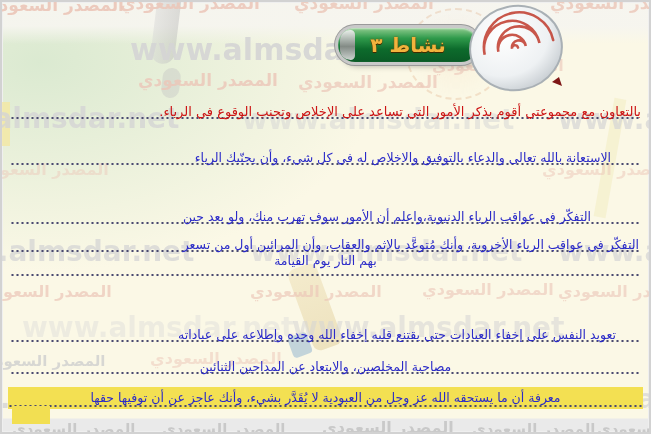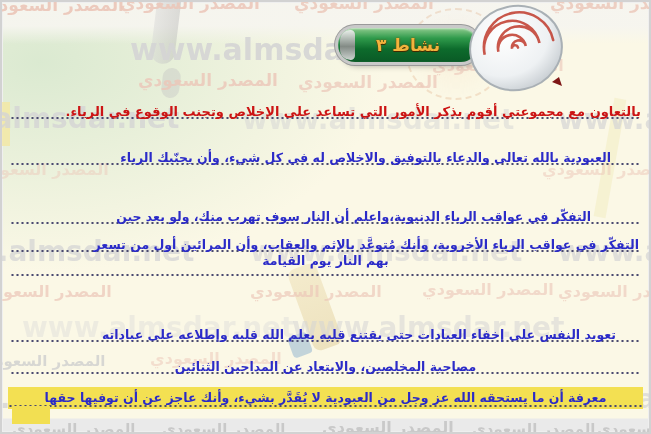--- a/index.html
+++ b/index.html
@@ -34,29 +34,29 @@
   
   .badge{
     position:absolute;left:336px;top:26px;width:140px;height:34px;z-index:3;
     border-radius:17px;
     background:linear-gradient(180deg,#8ecb8d 0%, #2f9a4b 30%, #0d6b2c 62%, #0a5a26 100%);
     box-shadow:0 0 0 3px #c9c9c9, 0 0 0 4px #9a9a9a, inset 0 1px 2px rgba(255,255,255,.55), 3px 4px 6px rgba(0,0,0,.30);
     display:flex;align-items:center;justify-content:center;
   }
   .badge-cap{position:absolute;left:2px;top:2px;bottom:2px;width:15px;border-radius:12px 5px 5px 12px;
     background:linear-gradient(180deg,#f2f2f2,#8d8d8d 55%,#dedede);opacity:.92;}
-  .badge-label{direction:rtl;color:#f2b33d;font-weight:bold;font-size:17px;letter-spacing:1px;
+  .badge-label{direction:rtl;color:#f2b33d;font-weight:bold;font-size:20px;letter-spacing:1px;
     text-shadow:0 1px 0 #3e2a00, 0 0 2px #7a4a00;}
   .spinner{position:absolute;left:448px;top:0px;z-index:4;}
   
   .content{position:absolute;inset:0;z-index:2;}
   .row{
     position:absolute;left:8px;right:8px;height:19px;
     direction:rtl;text-align:right;white-space:nowrap;overflow:hidden;
-    font-weight:bold;font-size:12.5px;color:var(--answer-blue,#2b2bc8);
+    font-weight:normal;font-size:12.5px;color:var(--answer-blue,#2b2bc8);
     line-height:19px;
   }
   .dotted{
     background-image:radial-gradient(circle, #4a4a70 1px, rgba(0,0,0,0) 1.25px);
     background-size:5px 4px;background-repeat:repeat-x;
     background-position:left bottom 1px;
   }
   .instruction{color:var(--instruction-red,#cc1414);font-size:13px;}
   .center{text-align:center;}
   .off2  span{padding-right:2px;}
@@ -134,41 +134,41 @@
     <path d="M102 80 l7 -5 l3 9 z" fill="#7e1616"></path>
   </svg>
 
   <div class="content">
 
     <div class="row instruction dotted" style="top:100px">
       <span>بالتعاون مع مجموعتي أقوم بذكر الأمور التي تساعد على الإخلاص وتجنب الوقوع في الرياء.</span>
     </div>
 
     <div class="row dotted off30" style="top:146px">
-      <span>العبودية بالله تعالى والدعاء بالتوفيق والاخلاص له في كل شيء، وأن يجنّبك الرياء</span>
+      <span>الاستعانة بالله تعالى والدعاء بالتوفيق والاخلاص له في كل شيء، وأن يجنّبك الرياء</span>
     </div>
 
 
     <div class="row dotted off50" style="top:205px">
-      <span>التفكّر في عواقب الرياء الدنيوية،واعلم أن النار سوف تهرب منك، ولو بعد حين</span>
+      <span>التفكّر في عواقب الرياء الدنيوية،واعلم أن الأمور سوف تهرب منك، ولو بعد حين</span>
     </div>
 
     <div class="row dotted off2" style="top:233px">
       <span>التفكّر في عواقب الرياء الأخروية، وأنك مُتوعَّد بالإثم والعقاب، وأن المرائين أول من تسعر</span>
     </div>
 
     <div class="row center" style="top:251px;height:16px;line-height:16px">
       <span>بهم النار يوم القيامة</span>
     </div>
 
     <div class="row dotted" style="top:262px;height:14px"></div>
 
 
     <div class="row dotted off25" style="top:323px">
-      <span>تعويد النفس على إخفاء العبادات حتى يقتنع قلبه بعلم الله قلبه وإطلاعه على عباداته</span>
+      <span>تعويد النفس على إخفاء العبادات حتى يقتنع قلبه إخفاء الله وحده وإطلاعه على عباداته</span>
     </div>
 
     <div class="row dotted center" style="top:355px">
       <span>مصاحبة المخلصين، والابتعاد عن المداحين الثنائين</span>
     </div>
 
     <div class="row dotted center highlight" style="top:385px">
       <span>معرفة أن ما يستحقه الله عز وجل من العبودية لا يُقَدَّر بشيء، وأنك عاجز عن أن توفيها حقها</span>
     </div>
 

